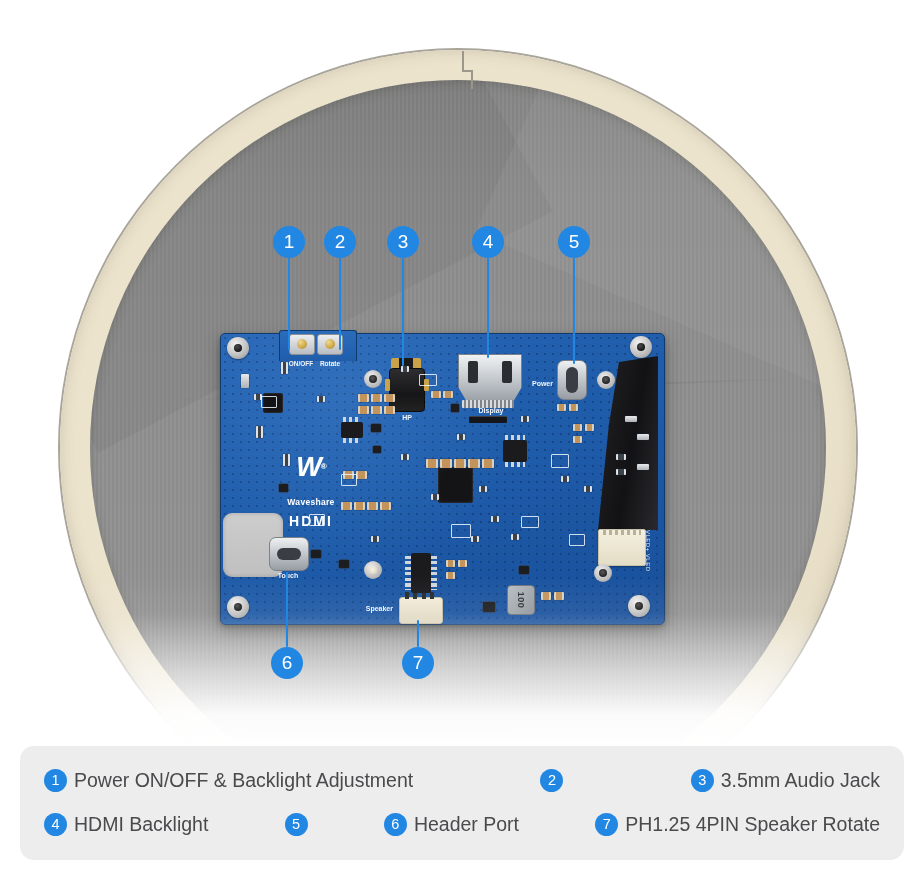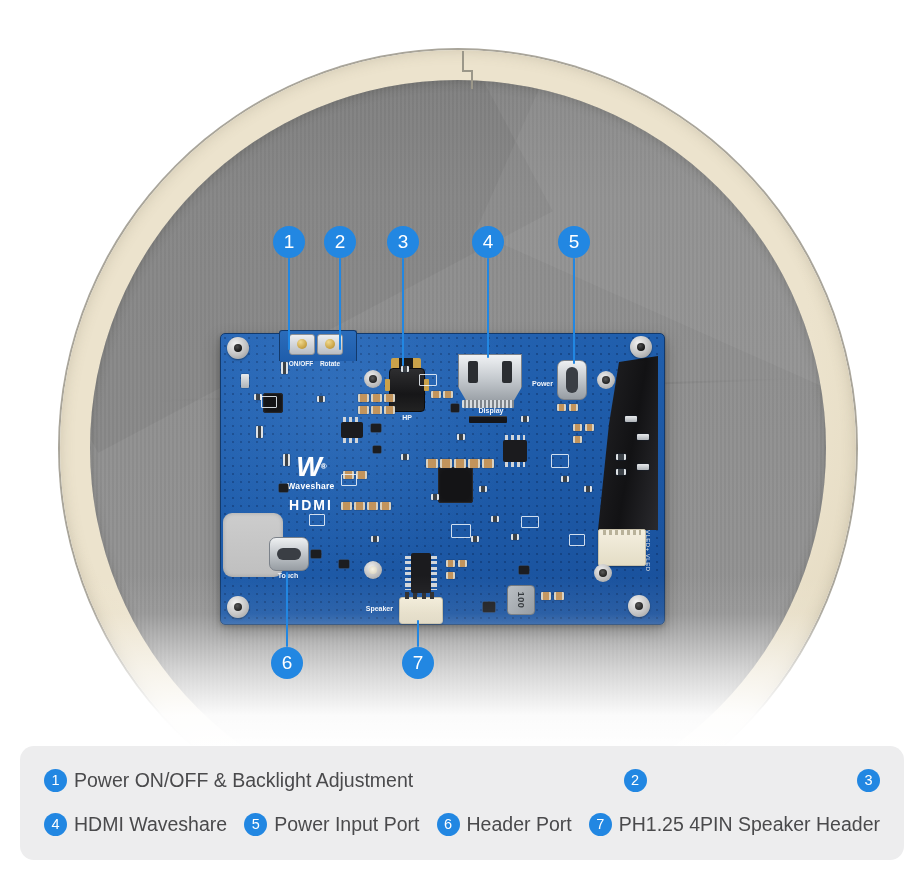--- a/index.html
+++ b/index.html
@@ -116,21 +116,21 @@
   .dec-res{background:linear-gradient(90deg,#dfe3e6 0 22%,#3c4248 22% 78%,#dfe3e6 78%);box-shadow:0 0 0 .5px rgba(20,40,70,.4);}
   .dec-sot{background:#1c1d20;box-shadow:0 0 0 .5px #34363a;}
   .dec-sil{background:transparent;border:1px solid rgba(240,246,252,.85);border-radius:1px;}
   .dec-pad{background:linear-gradient(180deg,#e8eaec,#aeb3b8);box-shadow:0 0 0 .5px rgba(20,40,70,.35);}
 
   
   .logo{position:absolute;left:62px;top:120px;width:56px;text-align:center;color:#fff;}
   .logo .mark{font-size:27px;font-weight:bold;font-style:italic;line-height:26px;letter-spacing:-1px;
        text-shadow:0 0 1px rgba(255,255,255,.4);}
   .logo .reg{font-size:8px;vertical-align:top;font-style:normal;}
-  .logo .name{font-size:8.5px;font-weight:bold;letter-spacing:.3px;margin-top:1px;}
+  .logo .name{font-size:8.5px;font-weight:bold;letter-spacing:.3px;margin-top:17px;}
   .logo .hdmi-txt{font-size:14px;font-weight:bold;letter-spacing:2px;margin-top:6px;}
   .vled{position:absolute;left:424px;top:196px;writing-mode:vertical-rl;font-size:6px;color:#e9e9e9;letter-spacing:.5px;}
 
   
   .fade{position:absolute;left:0;top:575px;width:100%;height:175px;pointer-events:none;
        background:linear-gradient(180deg,rgba(255,255,255,0) 0%,rgba(255,255,255,.08) 22%,
                   rgba(255,255,255,.62) 55%,rgba(255,255,255,.96) 80%,#fff 100%);}
 
   
   .callout-badge{position:absolute;width:32px;height:32px;border-radius:50%;
@@ -315,34 +315,34 @@
       <div class="legend-row r1">
         <div class="legend-item">
           <div class="legend-num" style="background: rgb(34, 135, 226);">1</div>
           <div class="legend-label">Power ON/OFF &amp; Backlight Adjustment</div>
         </div>
         <div class="legend-item">
           <div class="legend-num" style="background: rgb(34, 135, 226);">2</div>
         </div>
         <div class="legend-item">
           <div class="legend-num" style="background: rgb(34, 135, 226);">3</div>
+          <div class="legend-label">3.5mm Audio Jack</div>
         </div>
       </div>
       <div class="legend-row r2">
         <div class="legend-item">
           <div class="legend-num" style="background: rgb(34, 135, 226);">4</div>
-          <div class="legend-label">HDMI Waveshare</div>
+          <div class="legend-label">HDMI Backlight</div>
         </div>
         <div class="legend-item">
           <div class="legend-num" style="background: rgb(34, 135, 226);">5</div>
-          <div class="legend-label">Power Input Port</div>
         </div>
         <div class="legend-item">
           <div class="legend-num" style="background: rgb(34, 135, 226);">6</div>
           <div class="legend-label">Header Port</div>
         </div>
         <div class="legend-item">
           <div class="legend-num" style="background: rgb(34, 135, 226);">7</div>
-          <div class="legend-label">PH1.25 4PIN Speaker Header</div>
+          <div class="legend-label">PH1.25 4PIN Speaker Rotate</div>
         </div>
       </div>
     </div>
 </div>
 
 </body></html>

